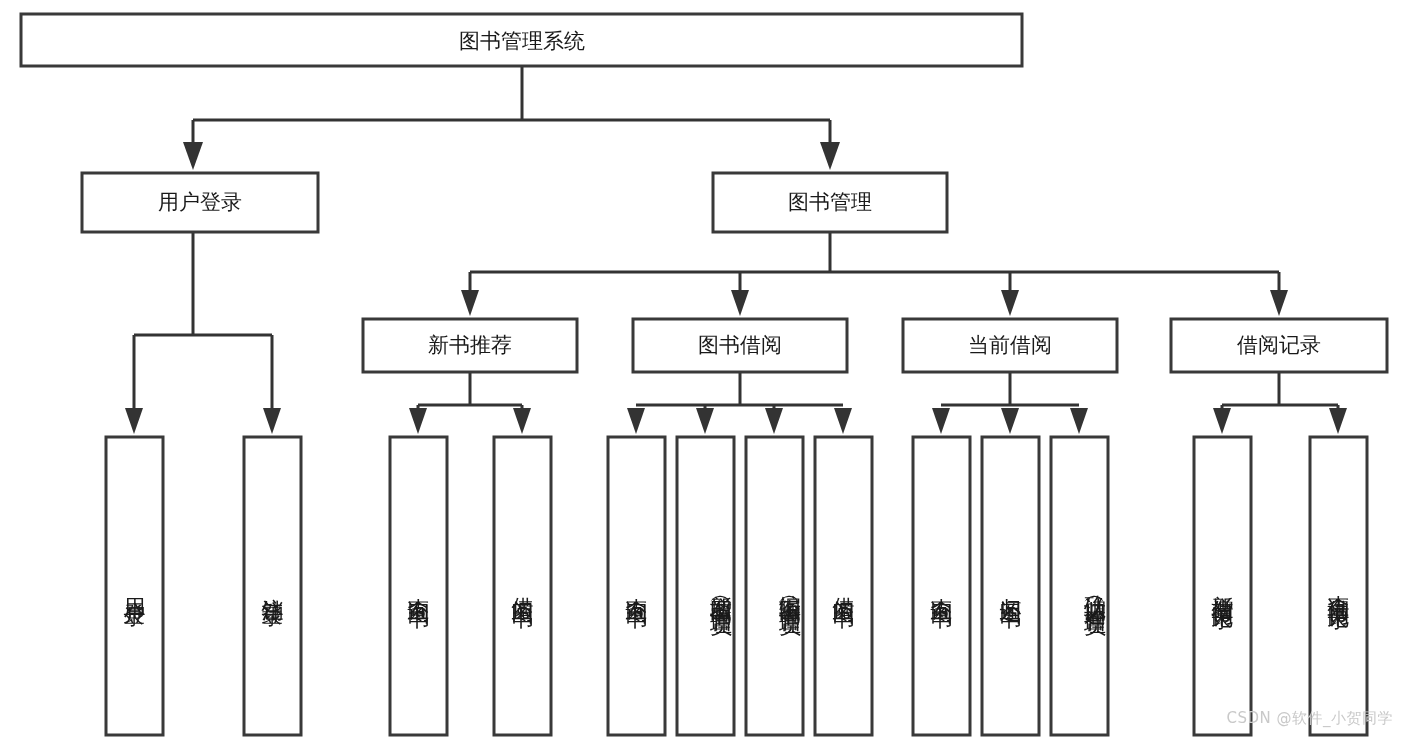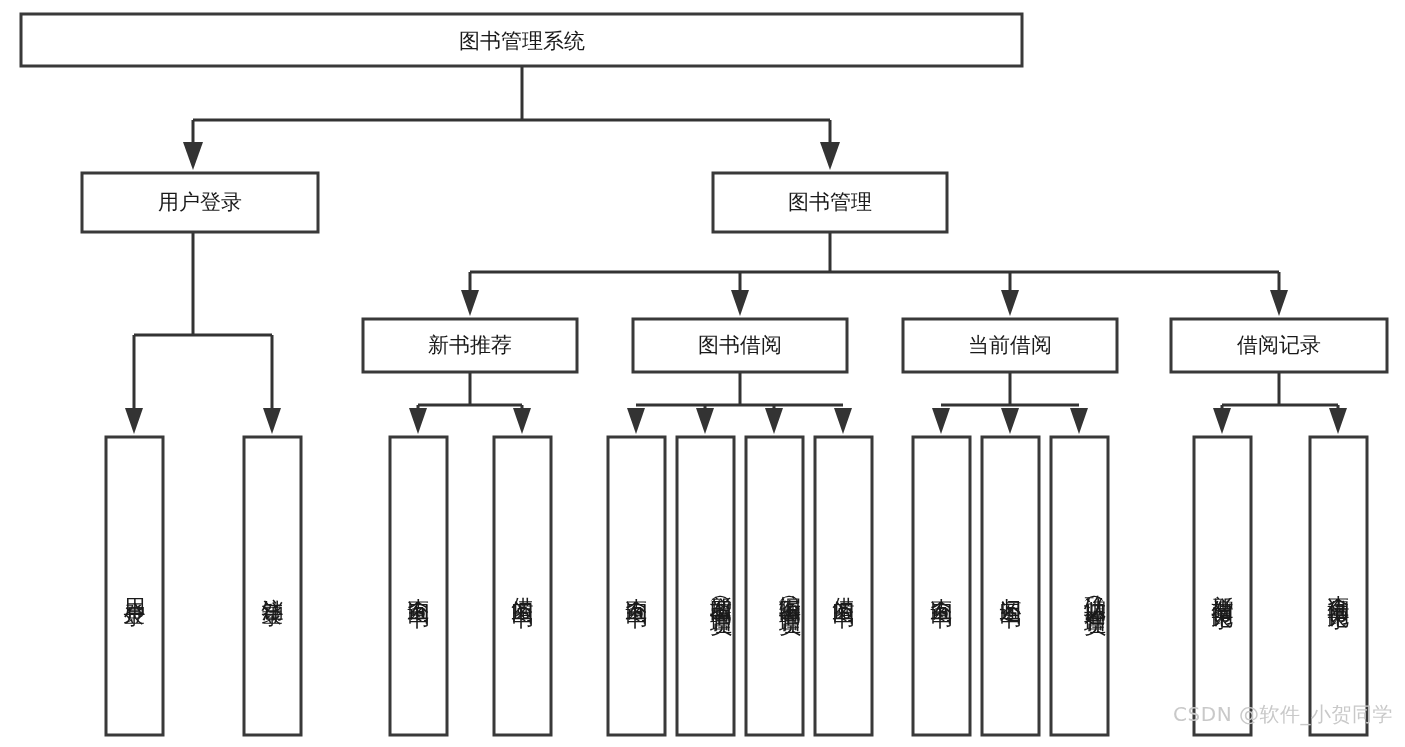--- a/index.html
+++ b/index.html
@@ -63,21 +63,21 @@
     white-space: nowrap;
     text-align: center;
     pointer-events: none;
     user-select: none;
   }
   .watermark {
     position: absolute;
     right: 12px;
     bottom: 4px;
     font-family: "DejaVu Sans", "Liberation Sans", sans-serif;
-    font-size: 20px;
+    font-size: 15px;
     color: #c9c9c9;
     letter-spacing: 0.5px;
     white-space: nowrap;
     user-select: none;
   }
 </style>
 </head>
 <body>
 
 <div id="diagram-root">

